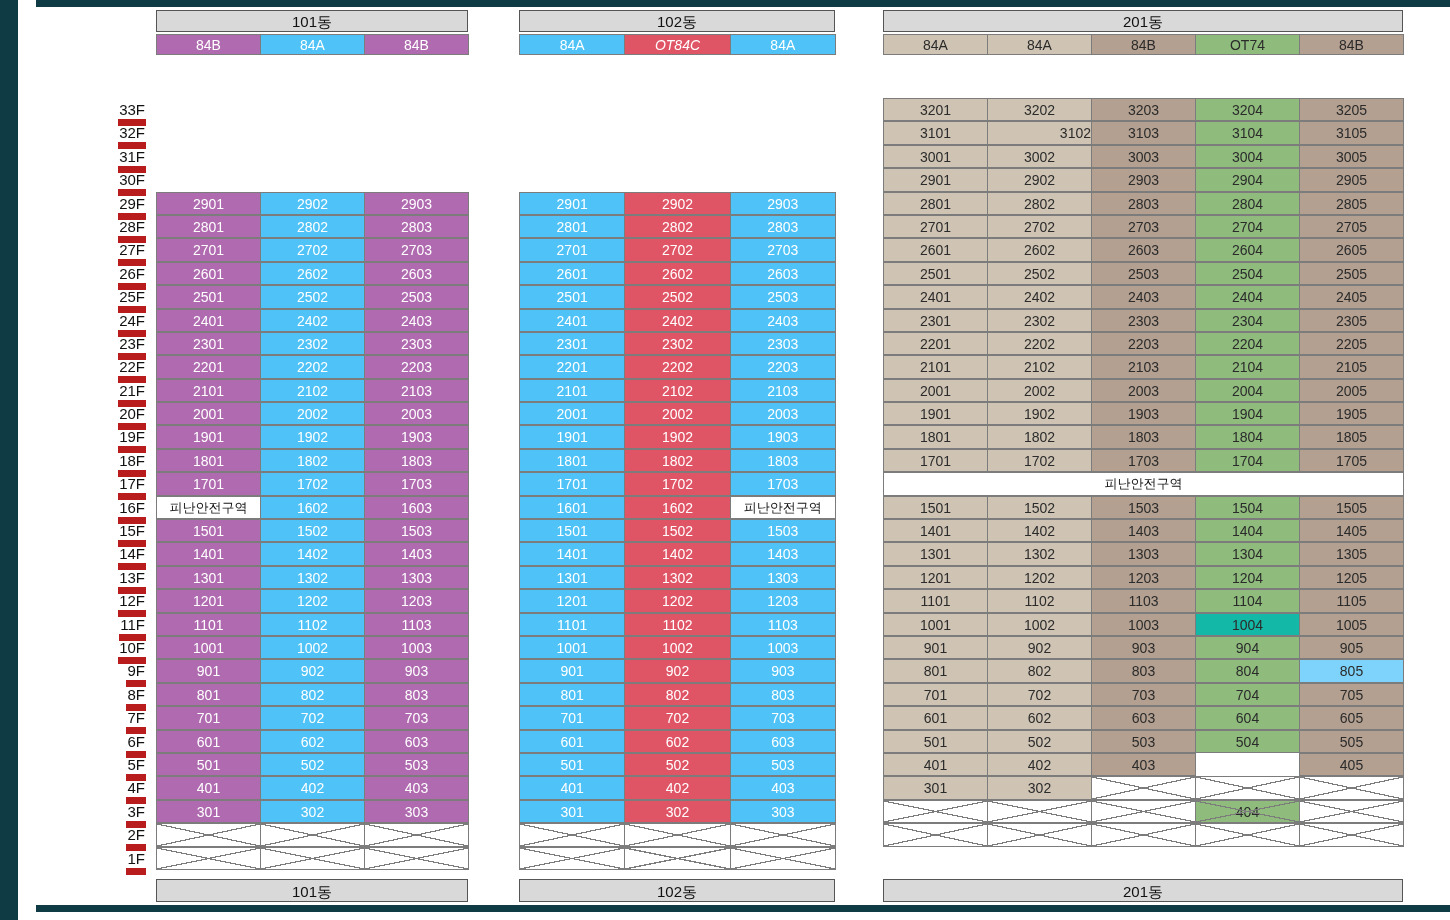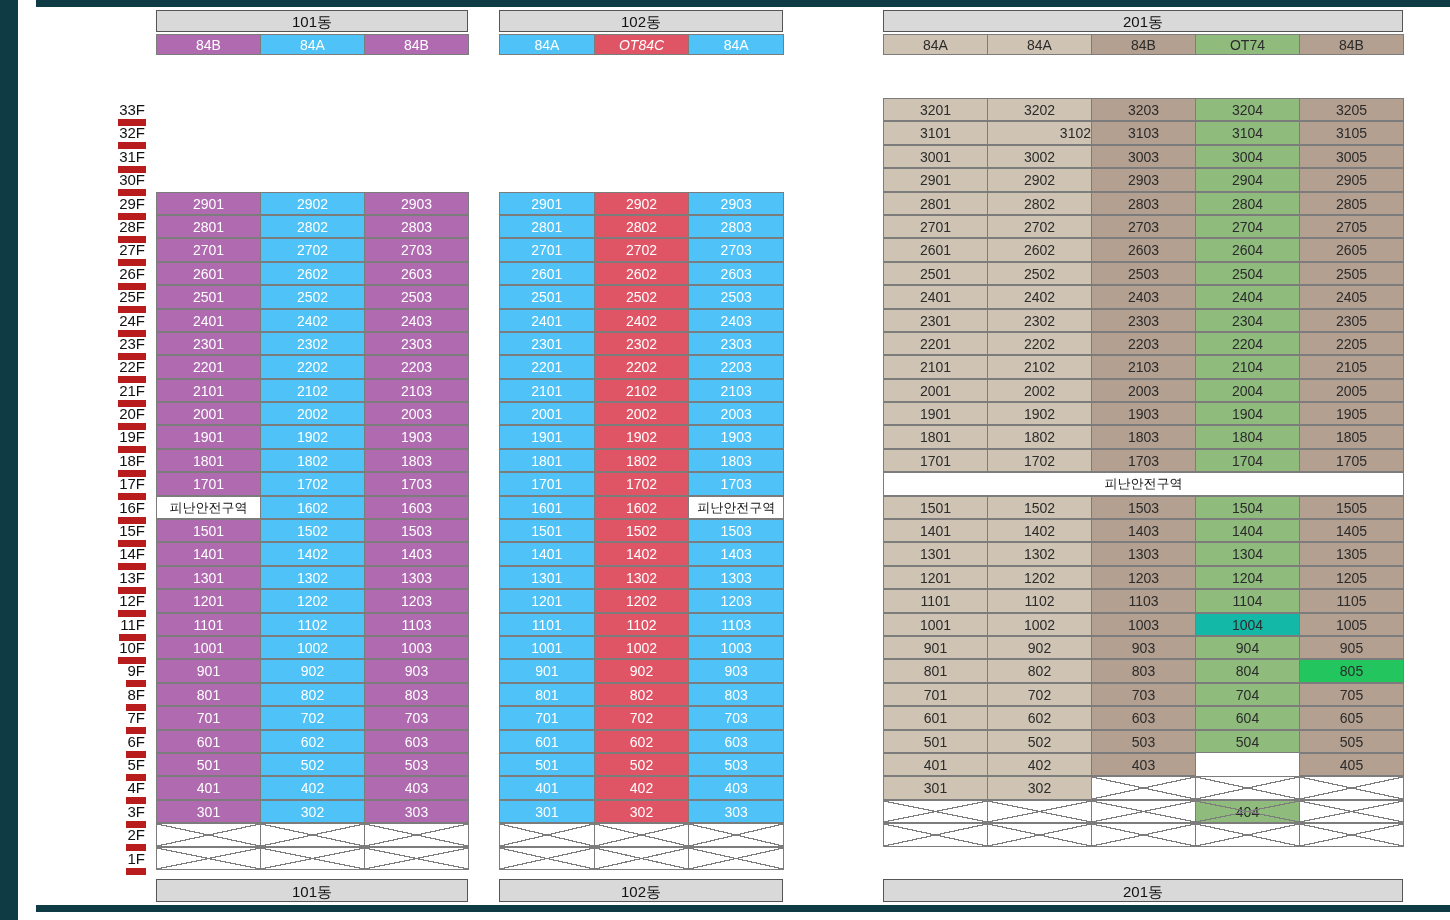--- a/index.html
+++ b/index.html
@@ -388,21 +388,21 @@
             <div class="x-cell"></div>
           </div>
           <div class="x-row">
             <div class="x-cell"></div>
             <div class="x-cell"></div>
             <div class="x-cell"></div>
           </div>
         </div>
         <div class="bldg-footer" style="top: 869.2px;">101동</div>
       </div>
-      <div class="building" style="left: 463px; width: 284px;">
+      <div class="building" style="left: 483px; width: 316px;">
         <div class="bldg-title">102동</div>
         <div class="type-row">
           <div class="type-cell" style="background: rgb(79, 195, 247);">84A</div>
           <div class="type-cell" style="background: rgb(224, 85, 102); font-style: italic;">OT84C</div>
           <div class="type-cell" style="background: rgb(79, 195, 247);">84A</div>
         </div>
         <div class="grid" style="top: 88px;">
           <div class="unit-row">
             <div class="unit-cell empty"></div>
             <div class="unit-cell empty"></div>
@@ -743,21 +743,21 @@
             <div class="unit-cell dark-text" style="background: rgb(207, 196, 180);">902</div>
             <div class="unit-cell dark-text" style="background: rgb(179, 160, 145);">903</div>
             <div class="unit-cell dark-text" style="background: rgb(143, 188, 125);">904</div>
             <div class="unit-cell dark-text" style="background: rgb(179, 160, 145);">905</div>
           </div>
           <div class="unit-row">
             <div class="unit-cell dark-text" style="background: rgb(207, 196, 180);">801</div>
             <div class="unit-cell dark-text" style="background: rgb(207, 196, 180);">802</div>
             <div class="unit-cell dark-text" style="background: rgb(179, 160, 145);">803</div>
             <div class="unit-cell dark-text" style="background: rgb(143, 188, 125);">804</div>
-            <div class="unit-cell dark-text" style="background: #22c55e;">805</div>
+            <div class="unit-cell dark-text" style="background: #7dd3fc;">805</div>
           </div>
           <div class="unit-row">
             <div class="unit-cell dark-text" style="background: rgb(207, 196, 180);">701</div>
             <div class="unit-cell dark-text" style="background: rgb(207, 196, 180);">702</div>
             <div class="unit-cell dark-text" style="background: rgb(179, 160, 145);">703</div>
             <div class="unit-cell dark-text" style="background: rgb(143, 188, 125);">704</div>
             <div class="unit-cell dark-text" style="background: rgb(179, 160, 145);">705</div>
           </div>
           <div class="unit-row">
             <div class="unit-cell dark-text" style="background: rgb(207, 196, 180);">601</div>

